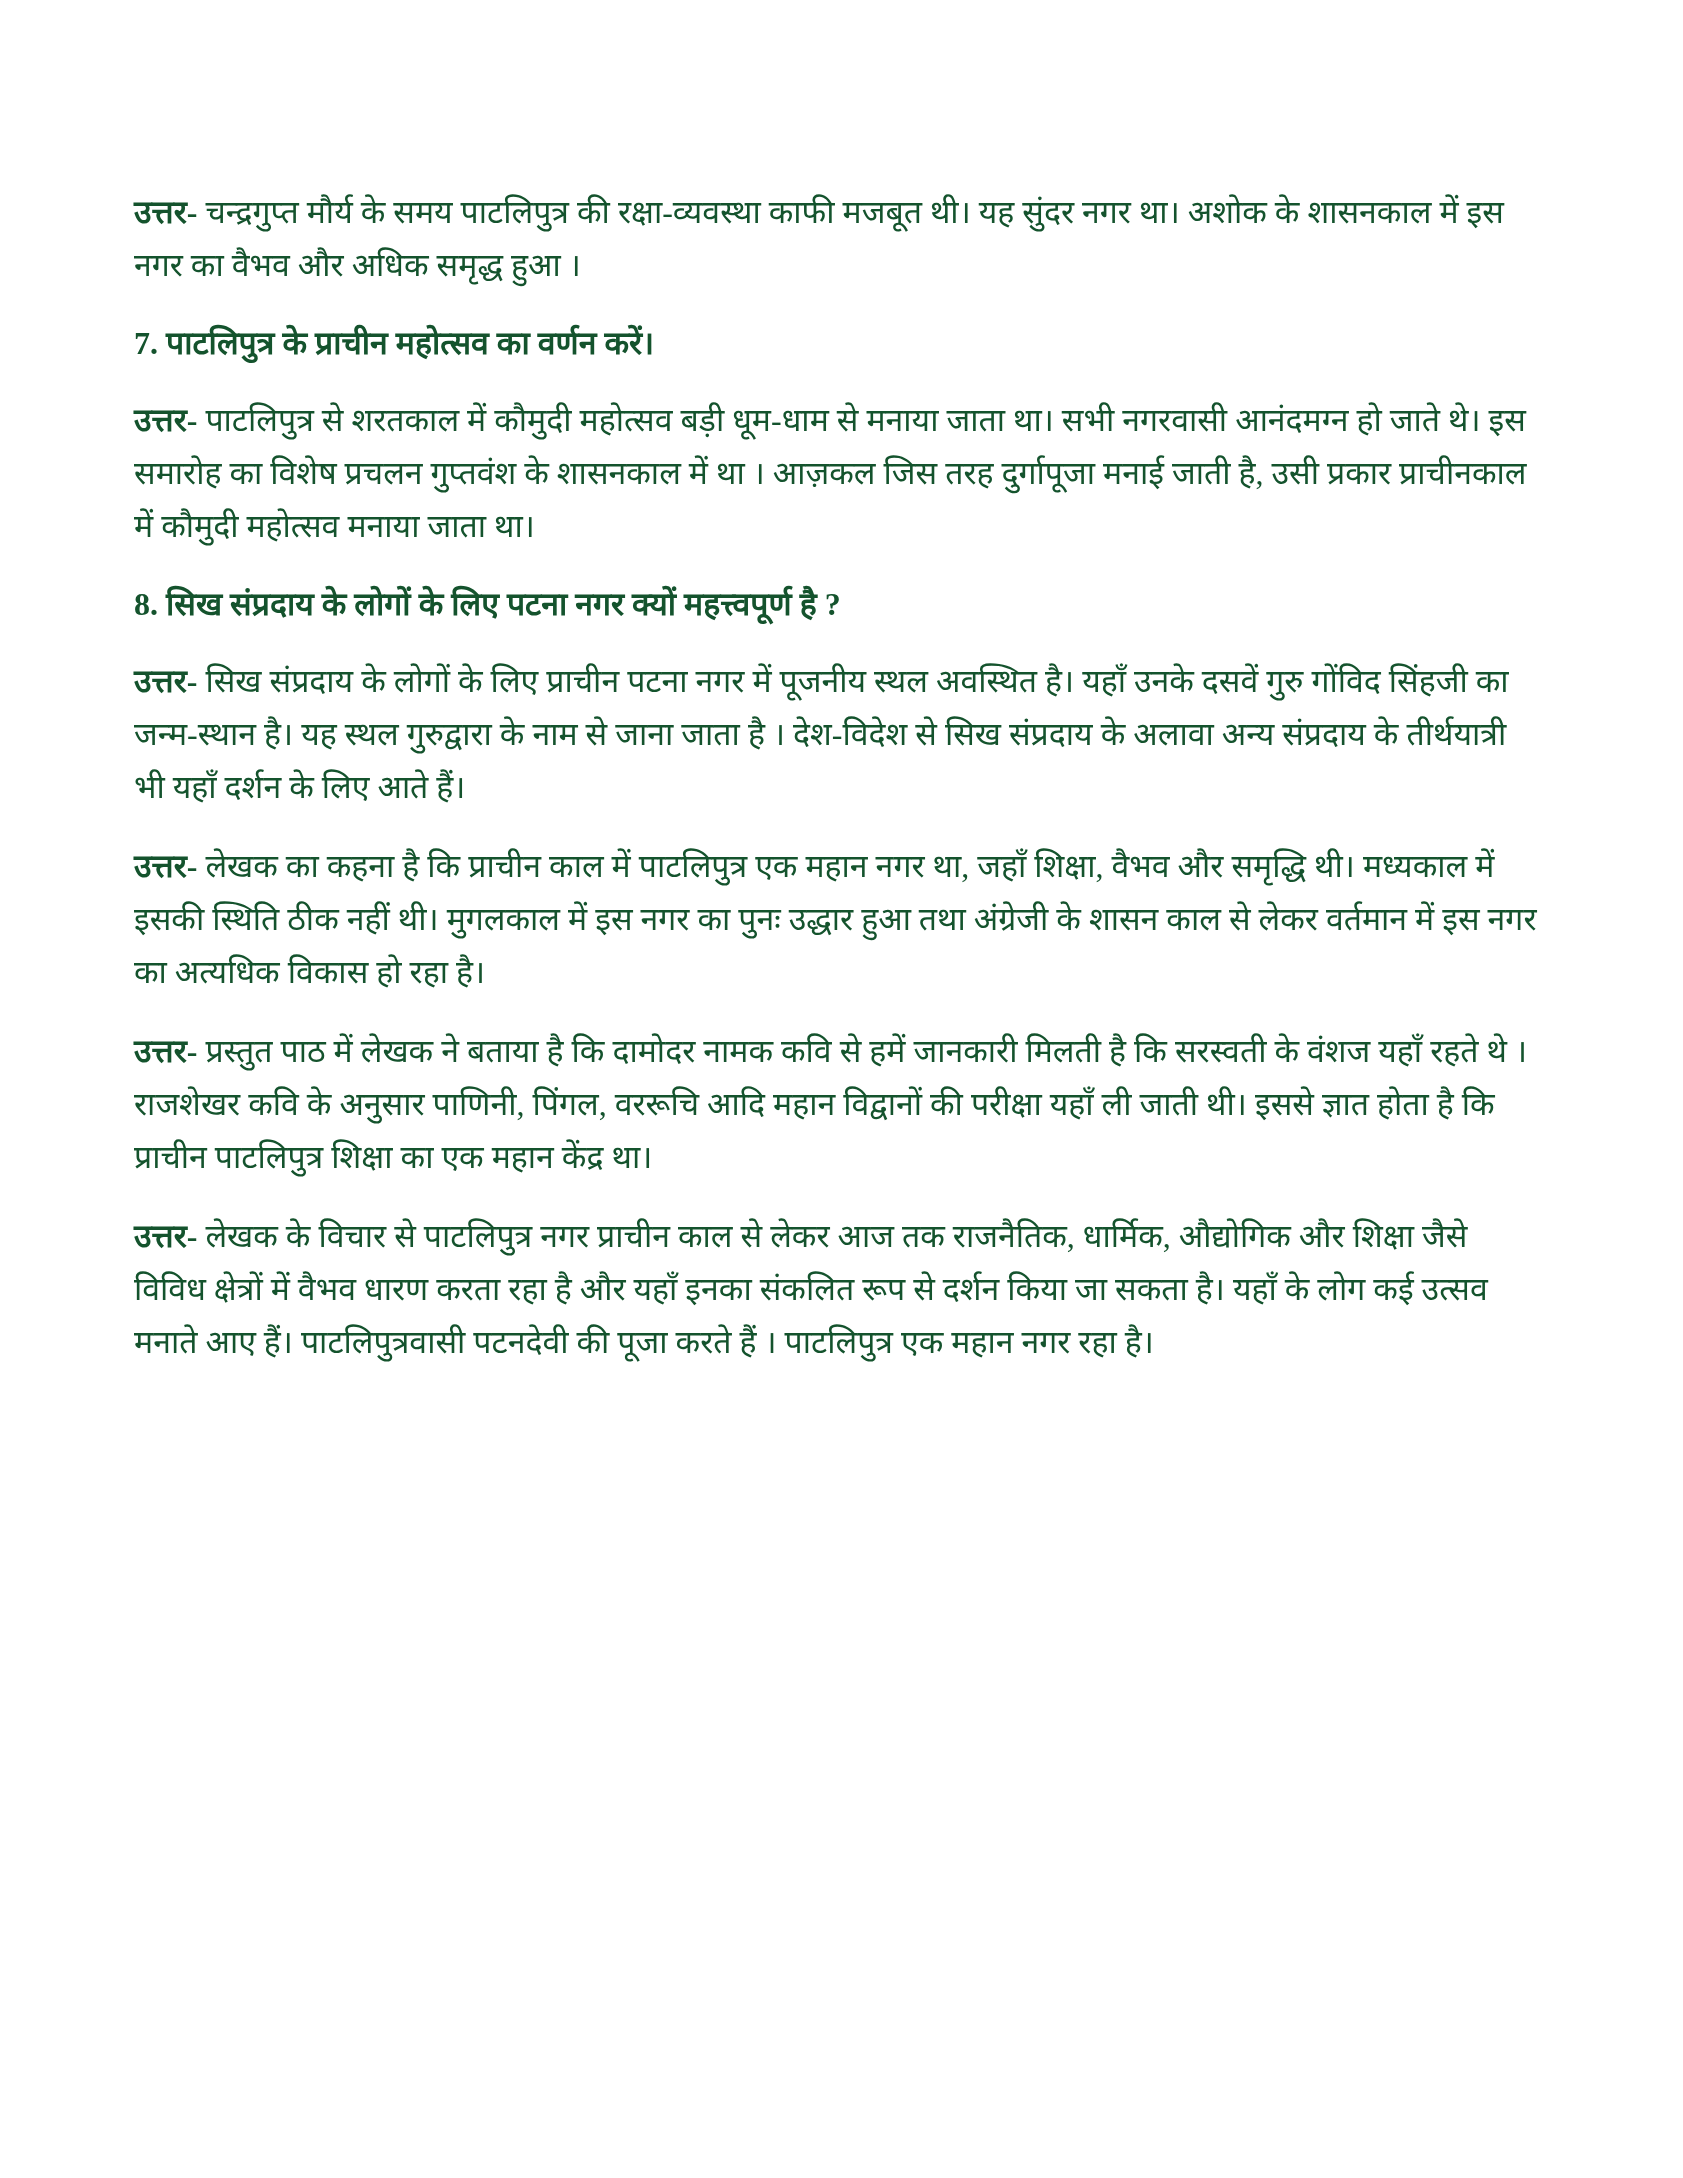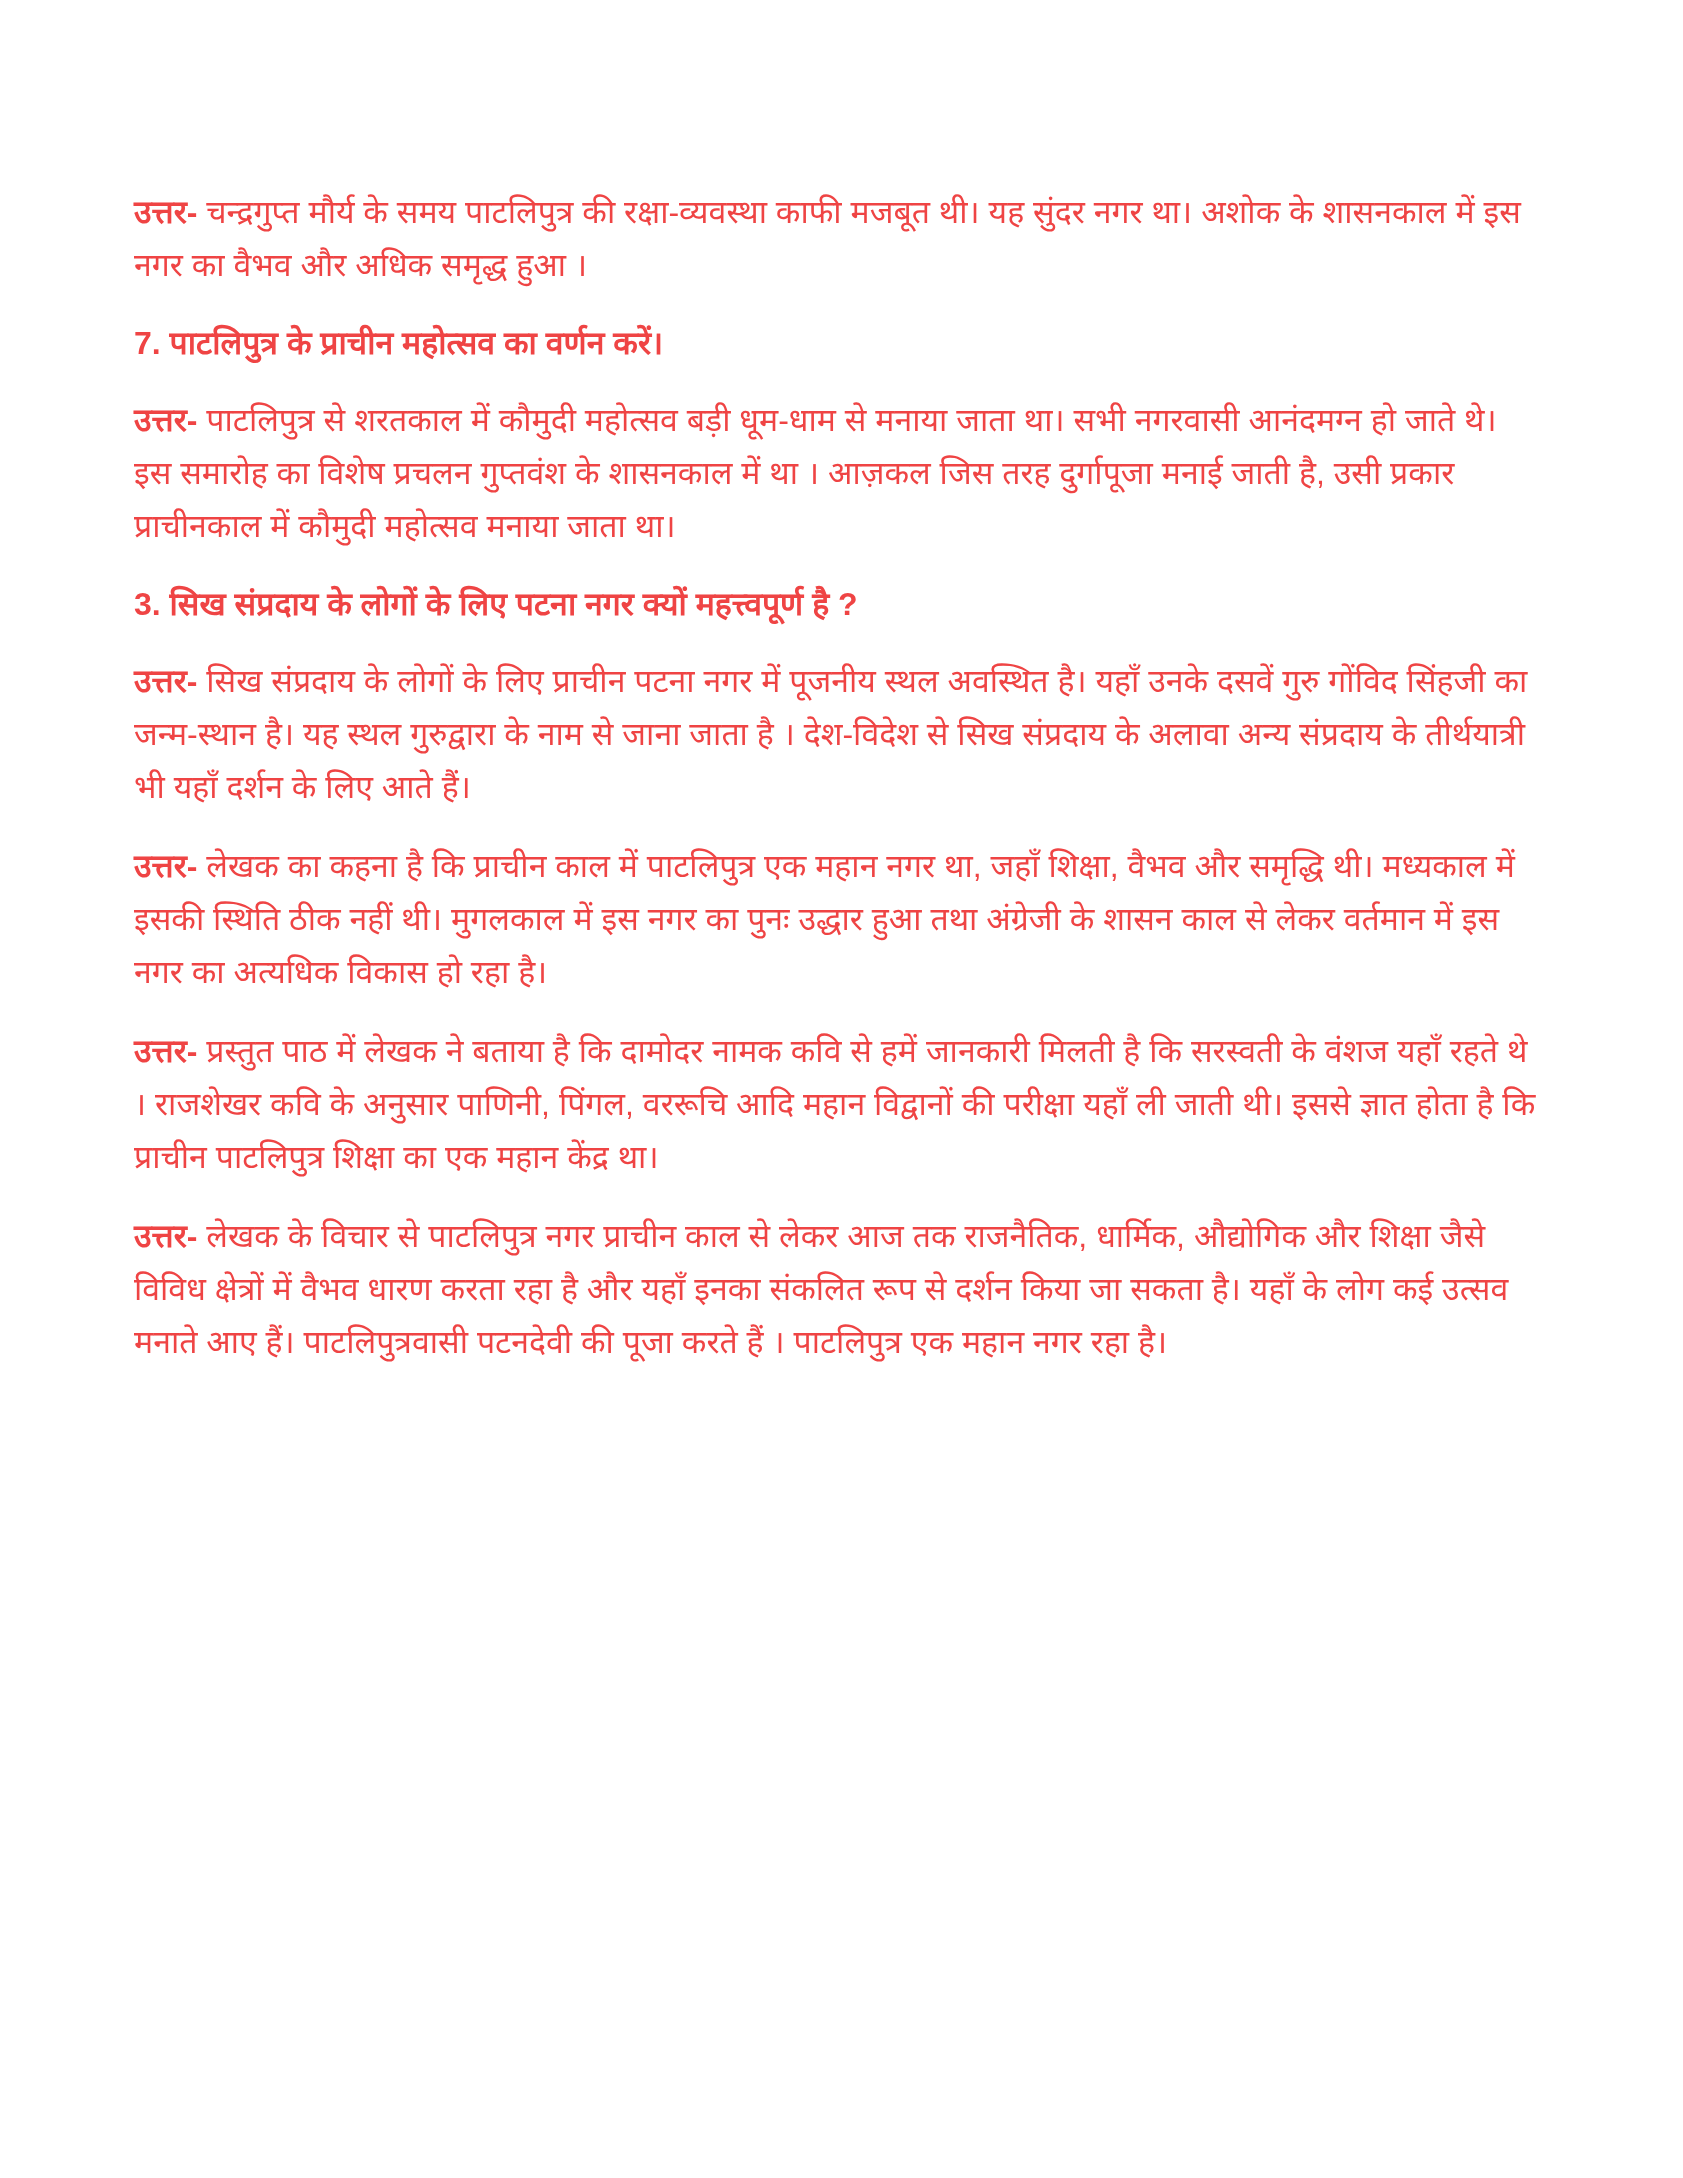--- a/index.html
+++ b/index.html
@@ -6,22 +6,22 @@
   html, body {
     margin: 0;
     padding: 0;
     background: #ffffff;
   }
   .page {
     position: relative;
     width: 1683px;
     height: 2178px;
     background: #ffffff;
-    color: #ef4444;
-    font-family: Liberation Sans, sans-serif;
+    color: #14532d;
+    font-family: Liberation Serif, serif;
     padding: 186px 144px 0 134px;
     overflow: hidden;
   }
   .doc-body {
     width: 100%;
   }
   p.answer {
     margin: 0 0 26px 0;
     font-size: 32px;
     line-height: 53px;
@@ -47,21 +47,21 @@
 
     <p class="answer">
       <span class="answer-label">उत्तर-</span><span> चन्द्रगुप्त मौर्य के समय पाटलिपुत्र की रक्षा-व्यवस्था काफी मजबूत थी। यह सुंदर नगर था। अशोक के शासनकाल में इस नगर का वैभव और अधिक समृद्ध हुआ ।</span>
     </p>
 
     <h2 class="question">7. पाटलिपुत्र के प्राचीन महोत्सव का वर्णन करें।</h2>
     <p class="answer">
       <span class="answer-label">उत्तर-</span><span> पाटलिपुत्र से शरतकाल में कौमुदी महोत्सव बड़ी धूम-धाम से मनाया जाता था। सभी नगरवासी आनंदमग्न हो जाते थे। इस समारोह का विशेष प्रचलन गुप्तवंश के शासनकाल में था । आज़कल जिस तरह दुर्गापूजा मनाई जाती है, उसी प्रकार प्राचीनकाल में कौमुदी महोत्सव मनाया जाता था।</span>
     </p>
 
-    <h2 class="question">3. सिख संप्रदाय के लोगों के लिए पटना नगर क्यों महत्त्वपूर्ण है ?</h2>
+    <h2 class="question">8. सिख संप्रदाय के लोगों के लिए पटना नगर क्यों महत्त्वपूर्ण है ?</h2>
     <p class="answer">
       <span class="answer-label">उत्तर-</span><span> सिख संप्रदाय के लोगों के लिए प्राचीन पटना नगर में पूजनीय स्थल अवस्थित है। यहाँ उनके दसवें गुरु गोंविद सिंहजी का जन्म-स्थान है। यह स्थल गुरुद्वारा के नाम से जाना जाता है । देश-विदेश से सिख संप्रदाय के अलावा अन्य संप्रदाय के तीर्थयात्री भी यहाँ दर्शन के लिए आते हैं।</span>
     </p>
 
     <p class="answer">
       <span class="answer-label">उत्तर-</span><span> लेखक का कहना है कि प्राचीन काल में पाटलिपुत्र एक महान नगर था, जहाँ शिक्षा, वैभव और समृद्धि थी। मध्यकाल में इसकी स्थिति ठीक नहीं थी। मुगलकाल में इस नगर का पुनः उद्धार हुआ तथा अंग्रेजी के शासन काल से लेकर वर्तमान में इस नगर का अत्यधिक विकास हो रहा है।</span>
     </p>
 
     <p class="answer">
       <span class="answer-label">उत्तर-</span><span> प्रस्तुत पाठ में लेखक ने बताया है कि दामोदर नामक कवि से हमें जानकारी मिलती है कि सरस्वती के वंशज यहाँ रहते थे । राजशेखर कवि के अनुसार पाणिनी, पिंगल, वररूचि आदि महान विद्वानों की परीक्षा यहाँ ली जाती थी। इससे ज्ञात होता है कि प्राचीन पाटलिपुत्र शिक्षा का एक महान केंद्र था।</span>

